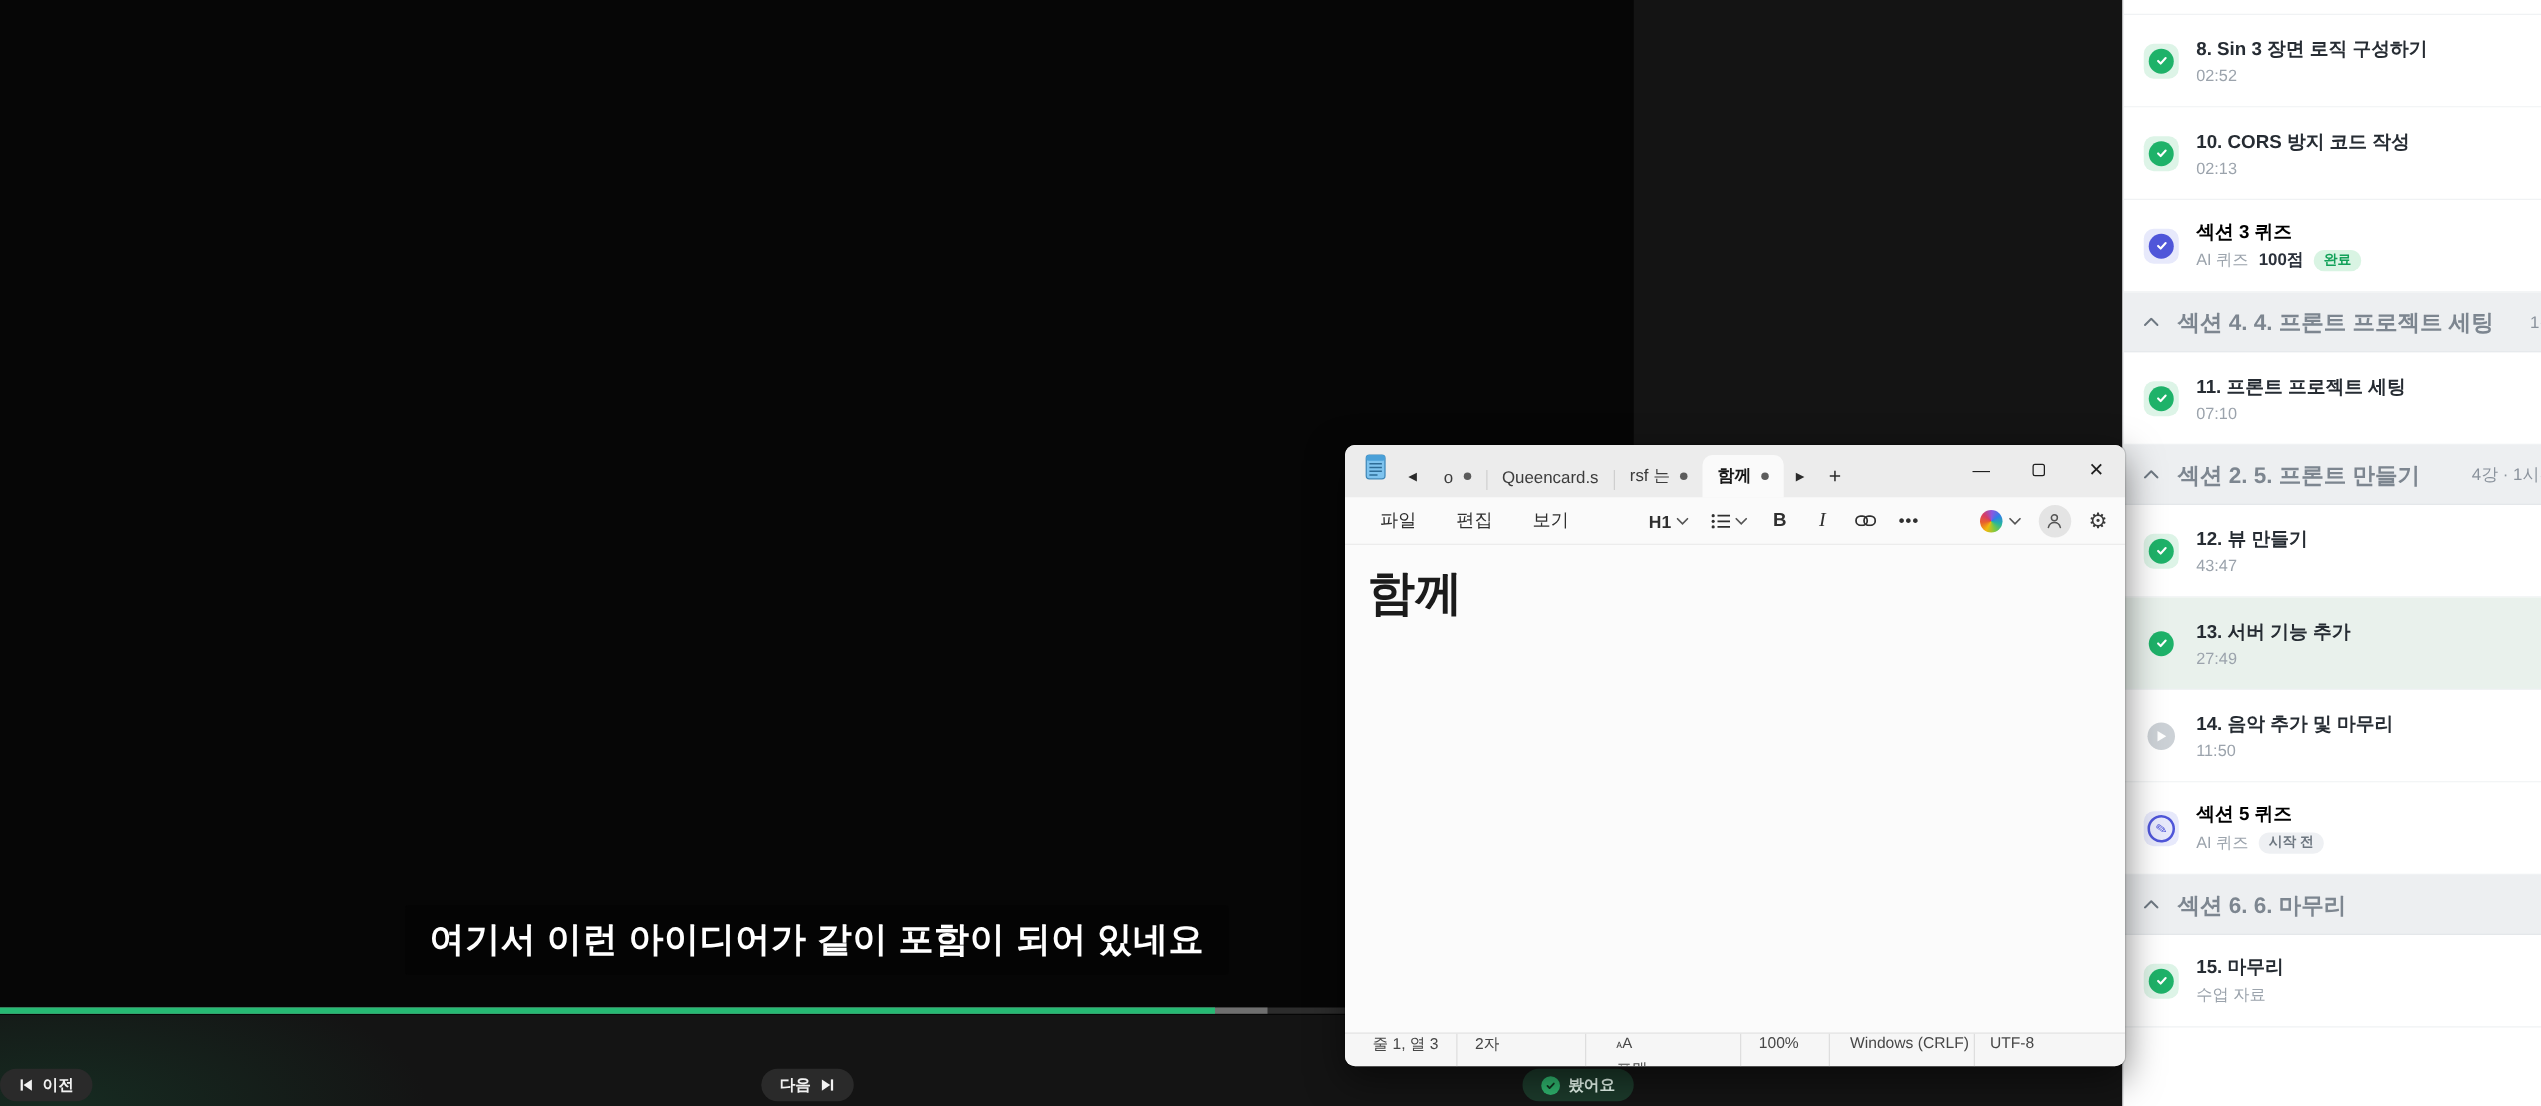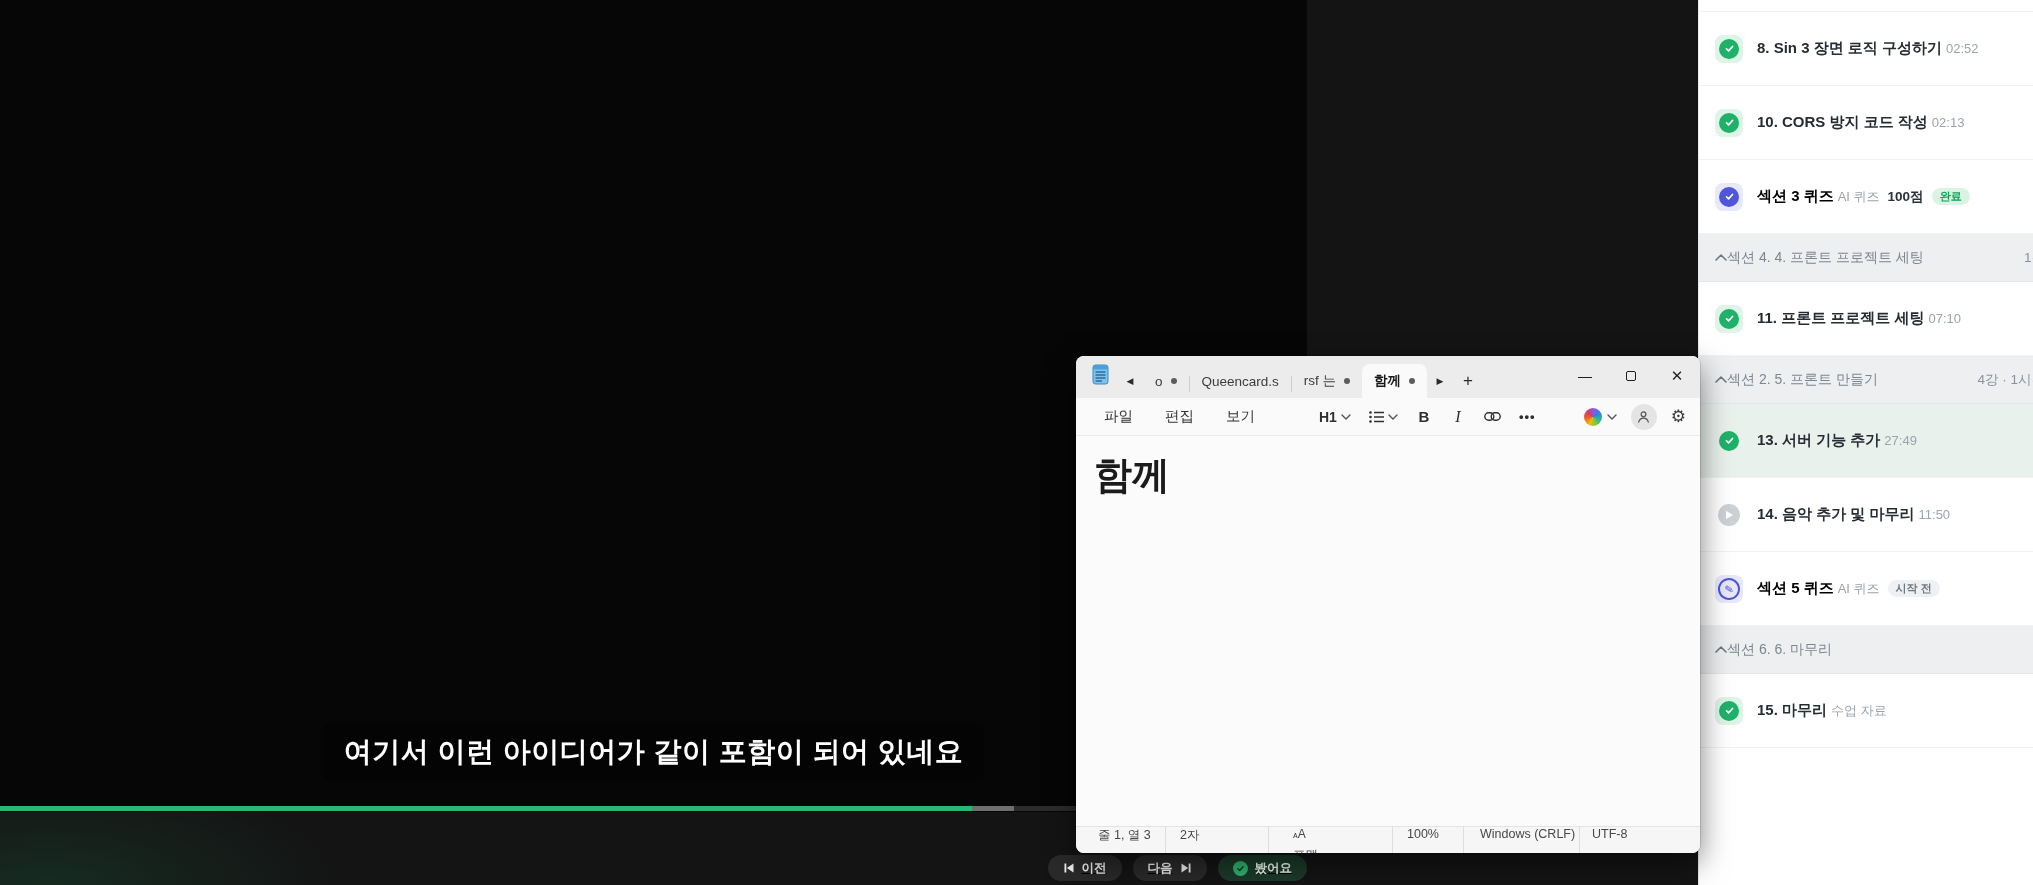--- a/index.html
+++ b/index.html
@@ -10,55 +10,55 @@
     background:radial-gradient(420px 160px at 8% 100%, rgba(24,62,44,.55), transparent 70%); }
 
   
   .video { position:absolute; left:0; top:0; width:1307px; height:812px; background:#060606; }
   .subtitle-box { position:absolute; left:50%; transform:translateX(-50%); bottom:32px;
     background:rgba(5,5,5,.85); border-radius:3px; padding:9px 20px; white-space:nowrap; }
   .subtitle-text { color:#fff; font-size:28px; font-weight:700; letter-spacing:.5px; }
   .progress { position:absolute; left:0; top:806px; width:1307px; height:5px; background:#2c2c2c; }
   .progress .buffered { position:absolute; left:0; top:0; height:5px; background:#6f6f6f; }
   .progress .played { position:absolute; left:0; top:0; height:5px; background:#26b973; }
-  .player-controls { position:absolute; left:0; top:855px; width:1307px; display:flex; justify-content:flex-end; gap:11px;text-decoration:underline; }
+  .player-controls { position:absolute; left:0; top:855px; width:1307px; display:flex; justify-content:space-between; gap:23px; }
   .pbtn { height:26px; border:none; border-radius:14px; background:#2a2a2a; color:#f2f2f2;
     font-size:12.5px; font-weight:700; display:flex; align-items:center; gap:7px; padding:0 15px; cursor:pointer;
     font-family:inherit; }
   .pbtn svg { display:block; }
   .pbtn.watched { background:#1c3a2b; color:#eafaf1; }
   .wcheck { width:15px; height:15px; border-radius:50%; background:#2fb56e; display:flex; align-items:center; justify-content:center; }
 
   
   .sidebar { position:absolute; left:1698px; top:0; width:335px; height:885px; background:#ffffff;
     border-left:1px solid #e7e9ec; z-index:2; overflow:hidden; }
   .sb-spacer { height:12px; border-bottom:1px solid #f0f2f4; }
   .row { display:flex; align-items:center; padding:0 0 0 16px; border-bottom:1px solid #f0f2f4; background:#fff; position:relative; }
   .row.lecture, .row.quiz { height:74px; cursor:pointer; }
   .row.active-row { background:#e9f1ec;text-align:right; }
-  .row .txt { margin-left:14px; display:flex; flex-direction:row; gap:4px; min-width:0; }
+  .row .txt { margin-left:14px; display:flex; flex-direction:column; gap:4px; min-width:0; }
   .row .title { font-size:15px; font-weight:600; color:#262c33; white-space:nowrap; }
   .row.quiz .title { color:#000000; font-weight:700; }
   .row .sub { font-size:13px; color:#9ba3ac; display:flex; align-items:center; gap:8px; white-space:nowrap; }
   .row .score { font-size:13.5px; font-weight:700; color:#2b313b; }
   .badge { font-size:11px; font-weight:700; padding:3px 8px; border-radius:10px; line-height:1; }
   .badge.green { background:#d9f4e3; color:#12a159; }
   .badge.gray { background:#eef0f3; color:#6e7781; }
   .icbox { width:28px; height:28px; border-radius:8px; flex:0 0 28px;
     display:flex; align-items:center; justify-content:center; }
   .icbox.greenbg { background:#ddf4e7; }
   .icbox.indigobg { background:#e7e9fb; }
   .circle { width:20px; height:20px; border-radius:50%; display:flex; align-items:center; justify-content:center; }
   .circle.green { background:#1eb269; }
   .circle.indigo { background:#4f56d9; }
   .circle.playgray { width:22px; height:22px; background:#ccd1d6; }
   .pencil-circle { width:22px; height:22px; border-radius:50%; border:2.5px solid #4f56d9;
     display:flex; align-items:center; justify-content:center; color:#4f56d9; font-size:11px; transform:rotate(-10deg); }
   .row.header { height:48px; background:#edeff1; border-bottom:1px solid #e4e7ea; cursor:pointer; }
-  .row.header .sec-title { font-size:14px; font-weight:400; color:#7d8690; white-space:nowrap; }
+  .row.header .sec-title { margin-left:15px; font-size:18px; font-weight:700; color:#7d8690; white-space:nowrap; }
   .sec-right { position:absolute; right:-12px; font-size:13.5px; color:#8a929c; white-space:nowrap; }
   .chev { color:#6e7882; display:flex; }
 
   
   .notepad { position:absolute; left:1076px; top:356px; width:624px; height:497px; z-index:5;
     border-radius:8px; background:#fbfbfb; box-shadow:0 10px 30px rgba(0,0,0,.5), 0 0 0 1px rgba(0,0,0,.12);
     display:flex; flex-direction:column; overflow:hidden; }
   .titlebar { height:42px; background:#ececec; display:flex; align-items:flex-end; flex:0 0 42px; }
   .np-appicon { margin:0 8px 9px 16px; }
   .tabscroll { width:26px; height:34px; display:flex; align-items:center; justify-content:center;
@@ -223,20 +223,33 @@
         </div>
         <div class="row header">
           <span class="chev">
             <svg width="12" height="7" viewBox="0 0 12 7">
               <path d="M1 6l5-5 5 5" stroke="#6e7882" stroke-width="1.6" fill="none" stroke-linecap="round" stroke-linejoin="round"></path>
             </svg>
           </span>
       <span class="sec-title">섹션 2. 5. 프론트 만들기</span>
       <span class="sec-right">4강 · 1시간</span>
         </div>
+        <div class="row lecture">
+          <span class="icbox greenbg">
+            <span class="circle green">
+              <svg width="11" height="11" viewBox="0 0 16 16">
+                <path d="M3.6 8.4l3 3 5.8-6.4" stroke="#fff" stroke-width="2.4" fill="none" stroke-linecap="round" stroke-linejoin="round"></path>
+              </svg>
+            </span>
+          </span>
+      <span class="txt">
+        <span class="title">12. 뷰 만들기</span>
+        <span class="sub">43:47</span>
+      </span>
+        </div>
         <div class="row lecture active-row">
           <span class="icbox ">
             <span class="circle green">
               <svg width="11" height="11" viewBox="0 0 16 16">
                 <path d="M3.6 8.4l3 3 5.8-6.4" stroke="#fff" stroke-width="2.4" fill="none" stroke-linecap="round" stroke-linejoin="round"></path>
               </svg>
             </span>
           </span>
       <span class="txt">
         <span class="title">13. 서버 기능 추가</span>

